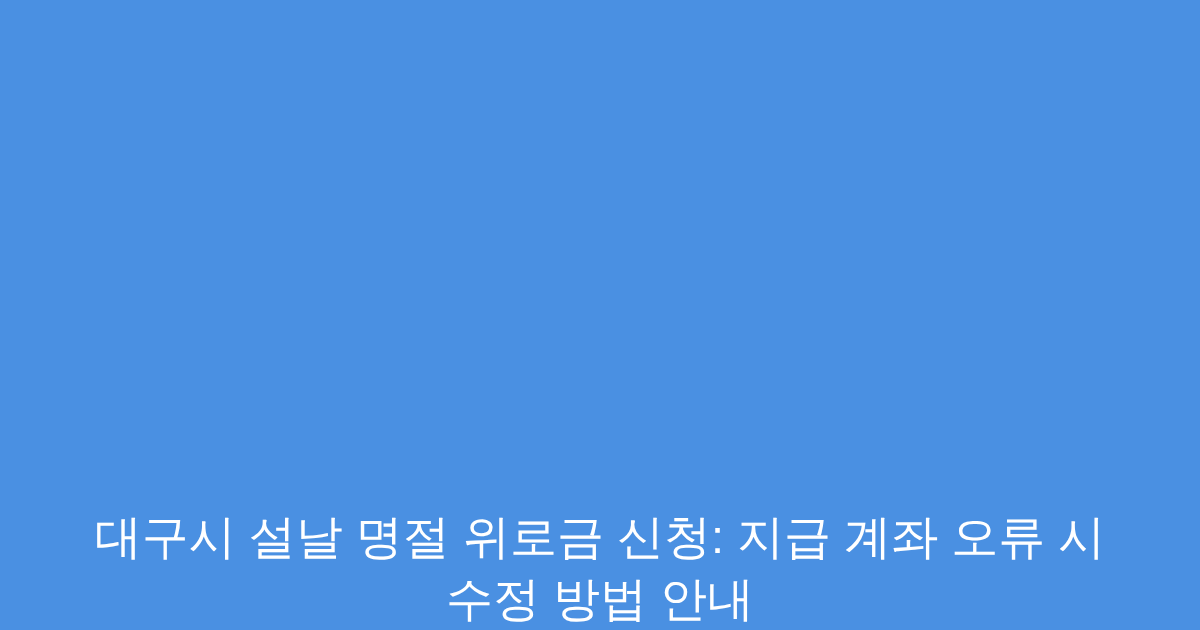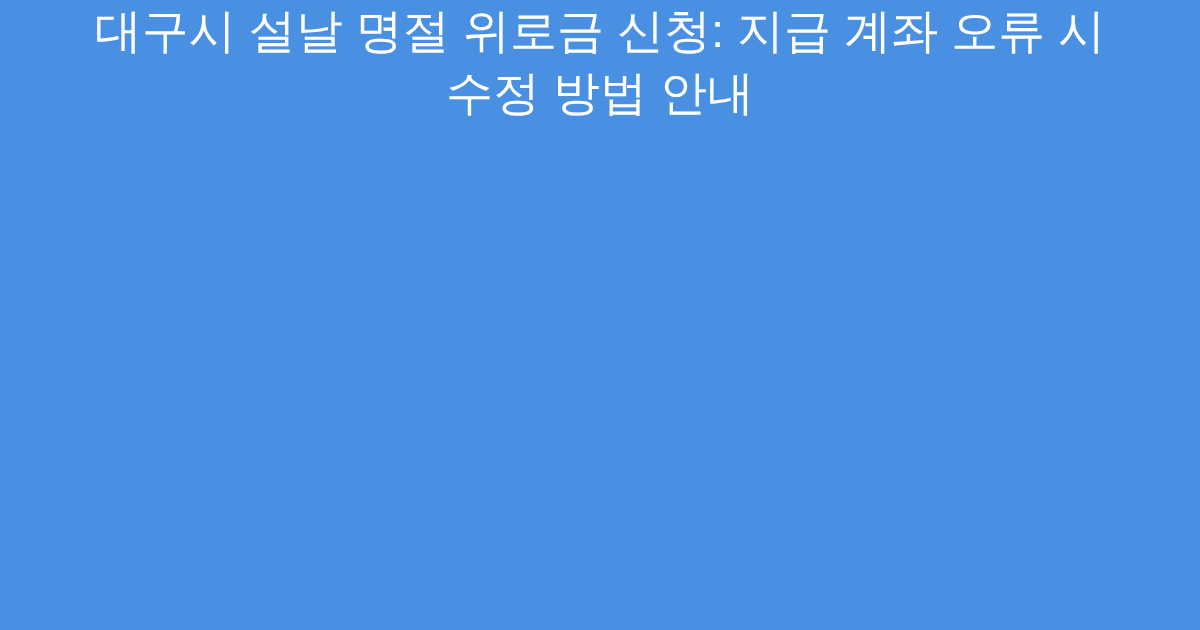--- a/index.html
+++ b/index.html
@@ -17,21 +17,21 @@
   }
 
   
   .og-card {
     position: relative;
     box-sizing: border-box;
     width: 1200px;
     height: 630px;
     background-color: #4a90e2;   
     display: flex;
-    align-items: flex-start;
+    align-items: flex-end;
     justify-content: center;
     overflow: hidden;
   }
 
   
   .headline-block {
     width: 1090px;
     margin: 0 auto;
     padding: 0 16px;
     box-sizing: border-box;

